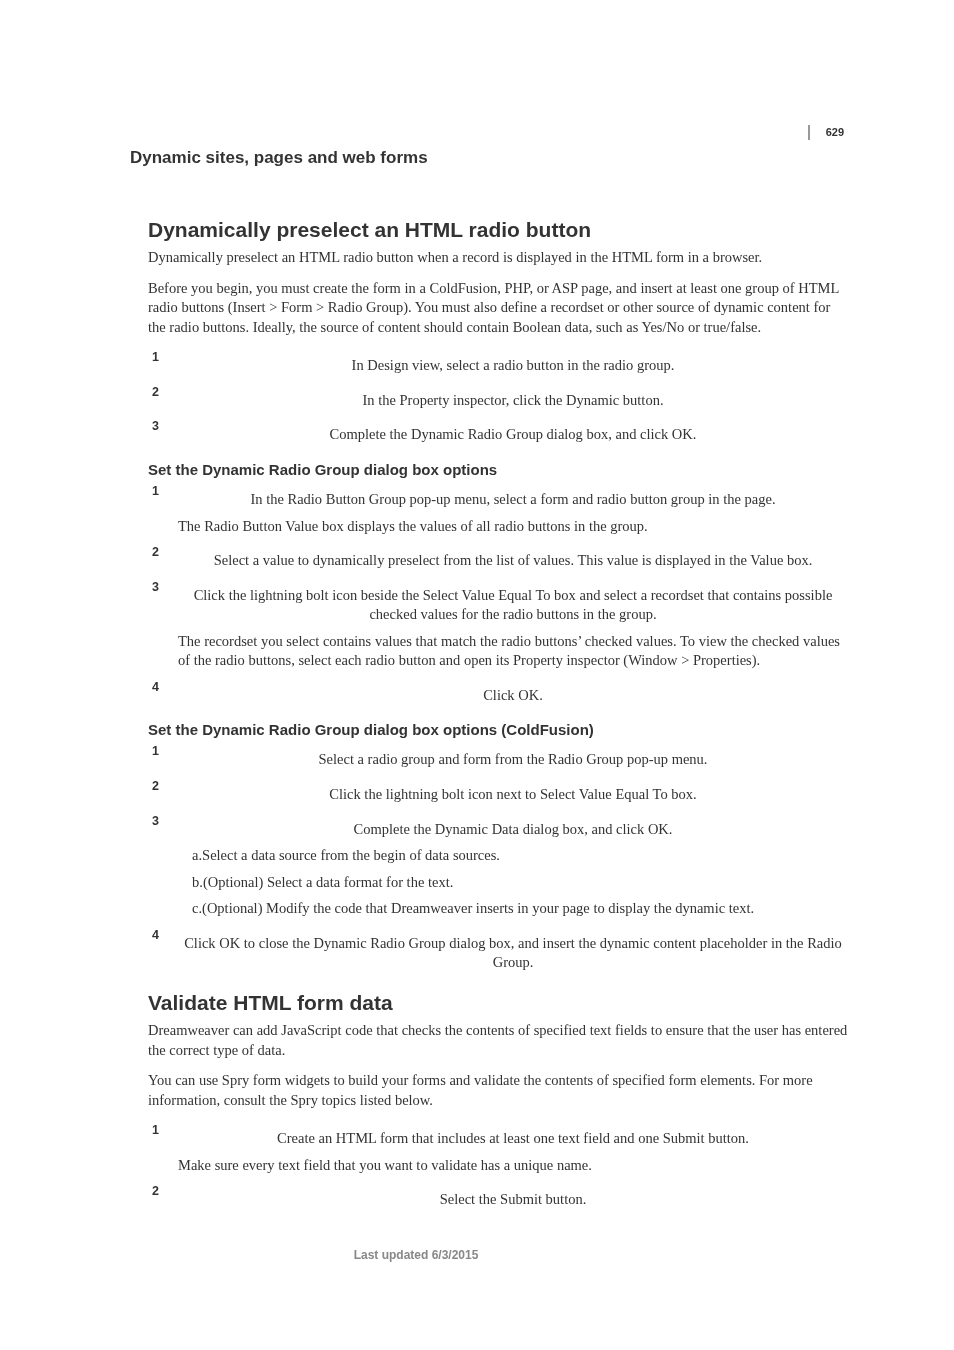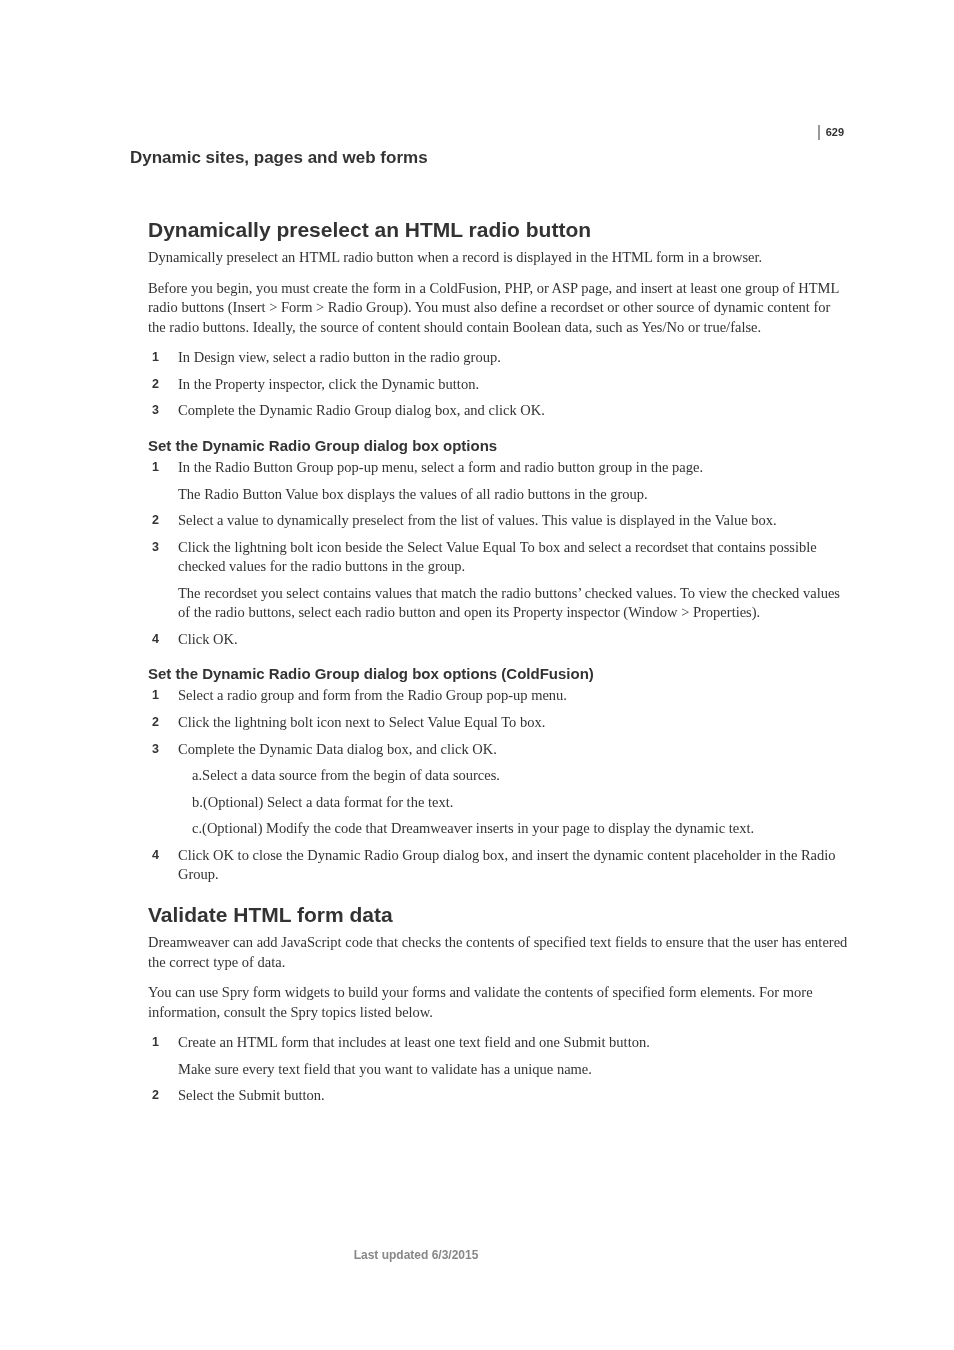--- a/index.html
+++ b/index.html
@@ -11,21 +11,21 @@
       position: relative;
       color: #333;
     }
     .page-number {
       position: absolute;
       top: 125px;
       right: 110px;
       font-family: "Myriad Pro", Arial, sans-serif;
       font-weight: bold;
       font-size: 11px;
-      padding-left: 6px;
+      padding-left: 16px;
       border-left: 2px solid #999;
       line-height: 1.4;
     }
     .breadcrumb {
       position: absolute;
       top: 148px;
       left: 130px;
       font-family: "Myriad Pro", Arial, sans-serif;
       font-weight: bold;
       font-size: 17px;
@@ -76,21 +76,22 @@
       padding-top: 1px;
     }
     .ol-body {
       flex: 1;
     }
     .ol-body p {
       margin-bottom: 0;
       margin-top: 7px;
     }
     .ol-body p:first-child {
-      margin-top: 0;
+      margin-top: 8px;
+      text-align: center;
     }
     .sub-item {
       margin-left: 14px;
       margin-top: 7px;
       font-size: 14.5px;
     }
     .footer {
       position: absolute;
       bottom: 88px;
       left: 0;

